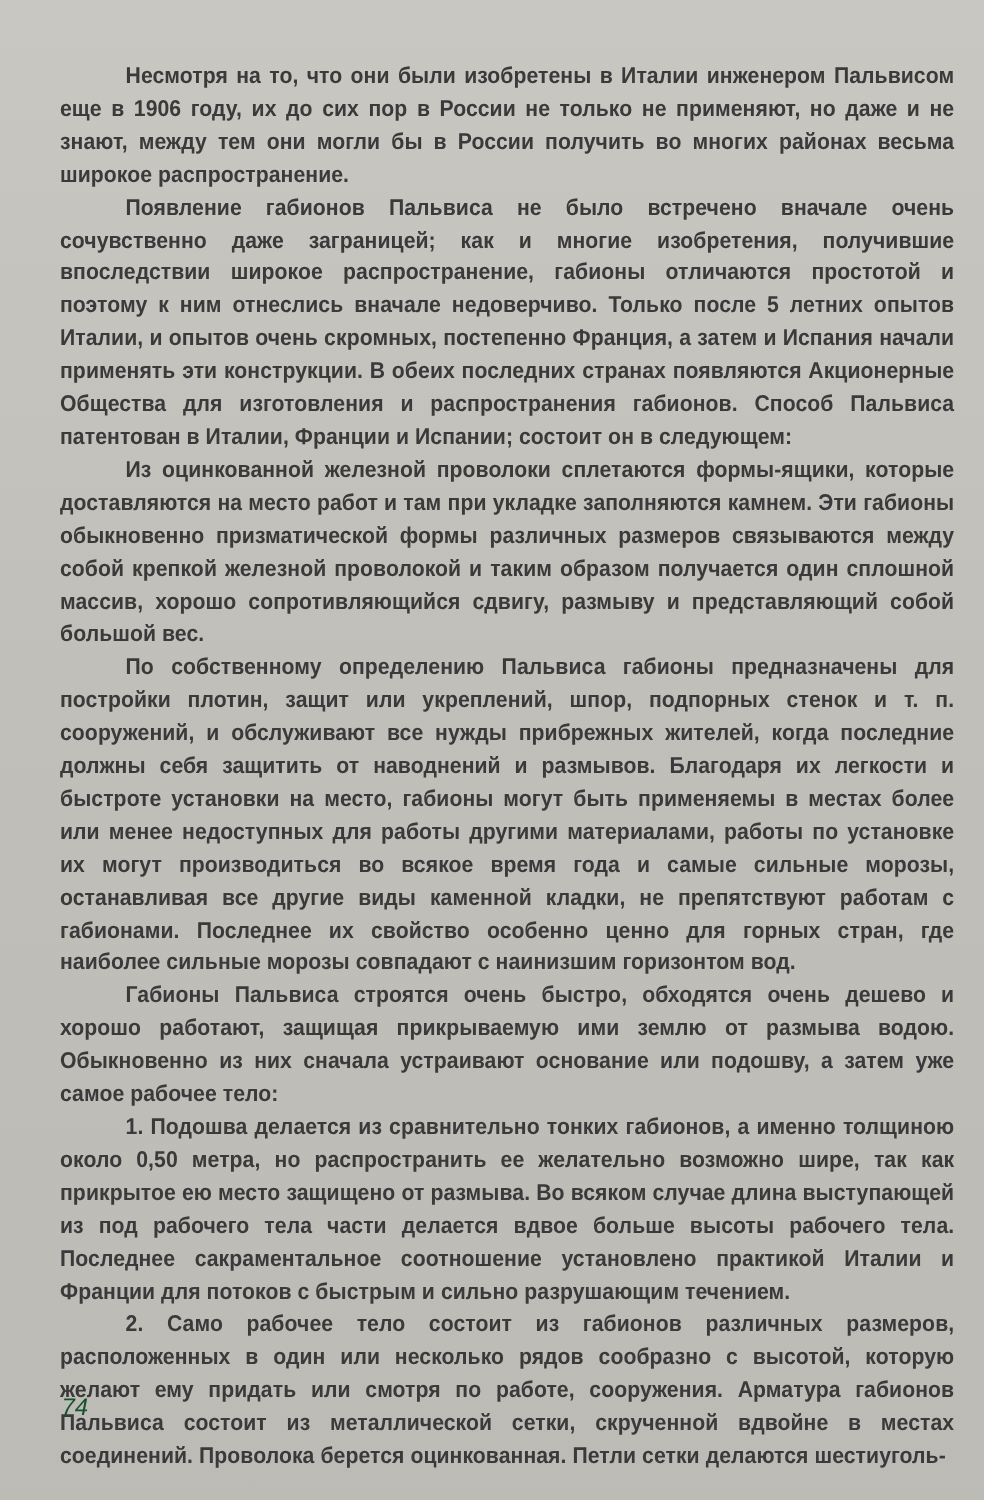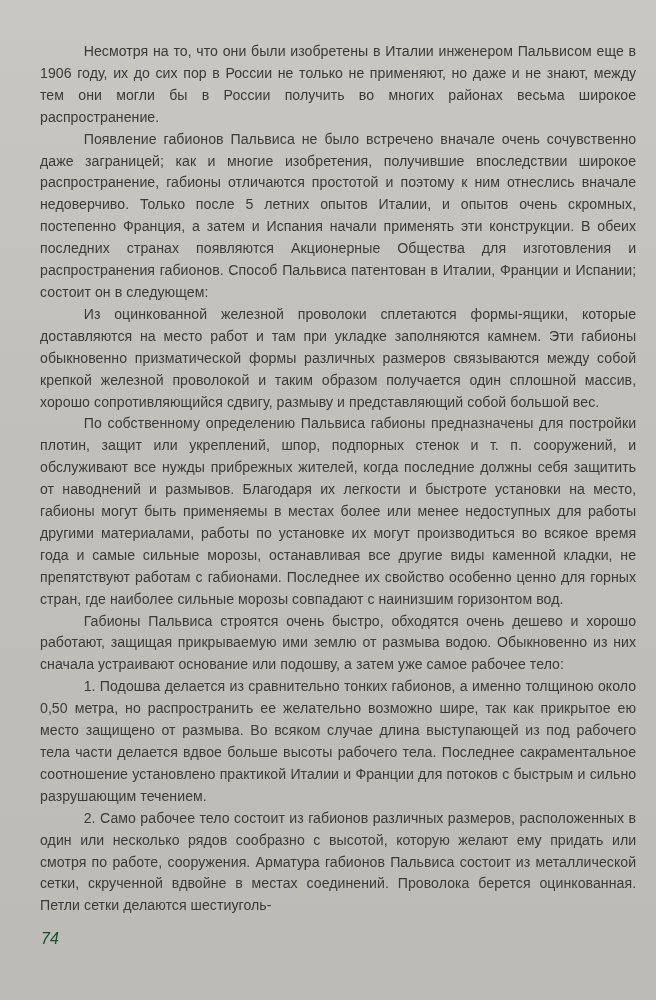--- a/index.html
+++ b/index.html
@@ -14,20 +14,21 @@
       position: relative;
       overflow: hidden;
       font-family: "Liberation Sans", "DejaVu Sans", sans-serif;
       color: #3a3a3a;
     }
     .page {
       position: absolute;
       left: 40px;
       top: 40px;
       width: 596px;
+      font-weight: bold;
     }
     .para {
       font-size: 15.2px;
       line-height: 21.9px;
       text-align: justify;
       text-indent: 47px;
       margin: 0;
       letter-spacing: 0.05px;
       transform: scaleX(0.93);
       transform-origin: left top;

